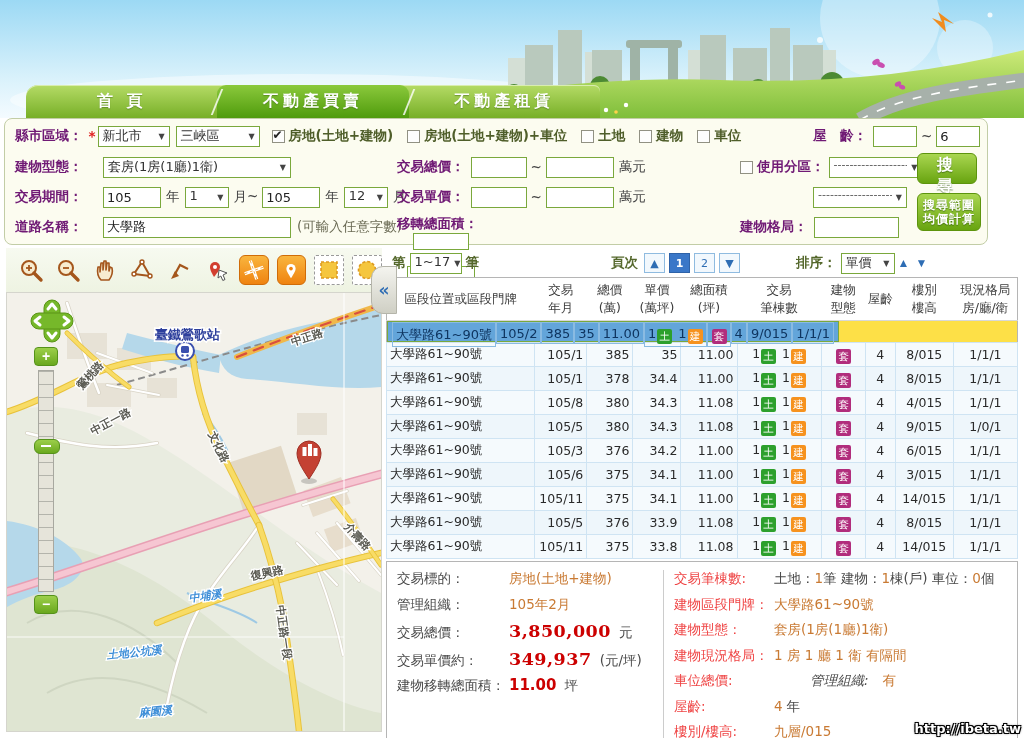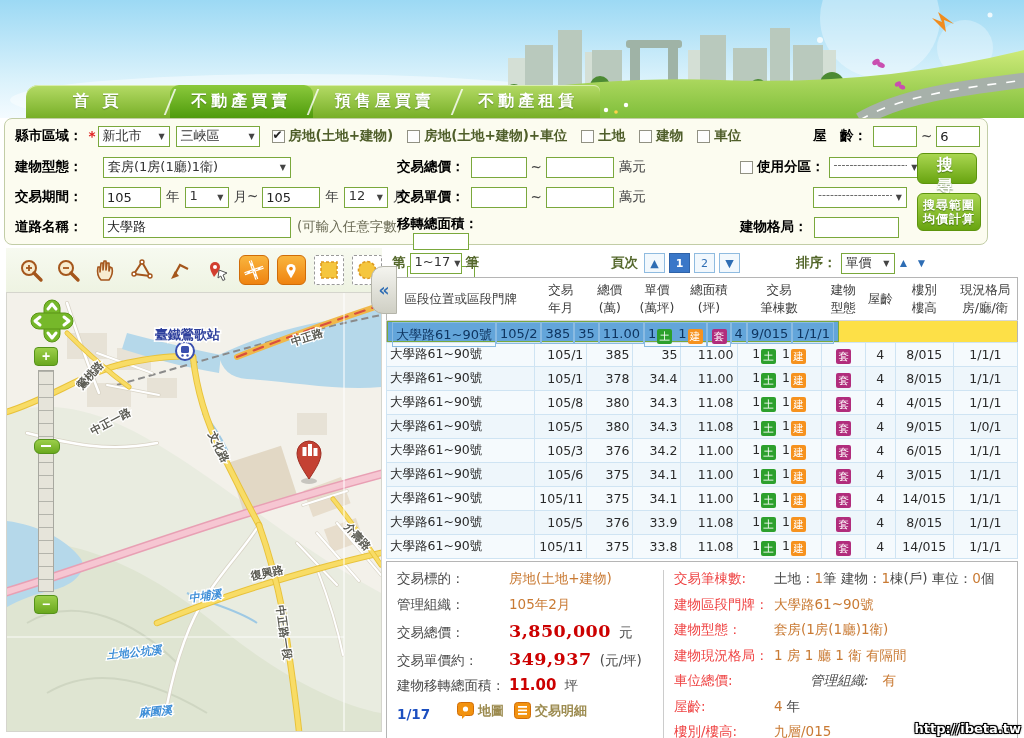--- a/index.html
+++ b/index.html
@@ -18,21 +18,21 @@
     background:linear-gradient(#b5db66,#77af27);border-radius:12px 6px 0 0;box-shadow:inset 0 1px 0 #d9edb0;}
   .tab{position:relative;flex:1;display:flex;align-items:center;justify-content:center;
     color:#fff;font-size:16px;font-weight:bold;letter-spacing:4px;cursor:pointer;text-shadow:0 1px 1px rgba(60,100,20,.5);}
   .tab+.tab::before{content:"";position:absolute;left:-1px;top:4px;bottom:3px;width:2px;background:rgba(255,255,255,.8);transform:skewX(-22deg);}
   .tab.active{background:linear-gradient(#8bc93c,#4f9b0c);border-radius:9px 9px 0 0;}
 
   
   .fp{position:absolute;top:118px;left:4px;width:984px;height:127px;box-sizing:border-box;
       background:#fcfcf0;border:1px solid #c2cda6;border-radius:8px;font-size:13.5px;}
   .frow{position:absolute;display:flex;align-items:center;white-space:nowrap;height:24px;}
-  .flbl{color:#000000;font-weight:bold;margin-right:6px;}
+  .flbl{color:#701a75;font-weight:bold;margin-right:6px;}
   .req{color:#e02020;font-weight:bold;margin-right:2px;}
   .hint{color:#6b6b55;margin-left:6px;}
   .sel{display:inline-flex;justify-content:space-between;align-items:flex-start;box-sizing:border-box;
        border:1px solid #7aa83c;background:#fff;height:21px;padding:0 4px;font-size:13px;color:#333;cursor:pointer;}
   .sel .ar::after{content:"▼";font-size:8px;color:#444;margin-left:4px;}
   .dashed{color:#555;font-size:11px;overflow:hidden;}
   .tin{box-sizing:border-box;height:21px;border:1px solid #7aa83c;background:#fff;font-size:13px;padding:0 3px;
        font-family:"DejaVu Sans","Liberation Sans",sans-serif;color:#222;}
   .w44{width:44px}.w56{width:56px}.w58{width:58px}.w68{width:68px}.w85{width:85px}.w188{width:188px}
   .s44{width:44px}.s52{width:52px}.s54{width:54px}.s72{width:72px}.s84{width:84px}.s94{width:94px}.s188{width:188px}
@@ -199,21 +199,20 @@
           <ellipse cx="881" cy="65" rx="4" ry="2.6" transform="rotate(25 881 65)"></ellipse>
           <ellipse cx="898" cy="84" rx="3.4" ry="2.2" transform="rotate(-30 898 84)"></ellipse>
           <ellipse cx="902" cy="87" rx="3.4" ry="2.2" transform="rotate(25 902 87)"></ellipse>
         </g>
         <path d="M938,12 l4,10 -10,-4 14,14 -2,-12 10,4 z" fill="#f08c1e"></path>
       </g>
     </svg>
     <nav class="tabs">
       <div class="tab">首 頁</div>
       <div class="tab active">不動產買賣</div>
-      <div class="tab">預售屋買賣</div>
       <div class="tab">不動產租賃</div>
     </nav>
   </div>
 
   <div class="fp">
     <div class="frow" style="left:10px;top:5px;">
       <span class="flbl">縣市區域：</span>
       <span class="req">*</span>
       <div class="sel s72">
           <span>新北市</span>
@@ -715,40 +714,20 @@
         <div class="drow">
             <span class="dlbl">交易單價約：</span>
             <span class="r big">349,937</span>
             <span class="dunit">(元/坪)</span>
           </div>
         <div class="drow">
             <span class="dlbl">建物移轉總面積：</span>
             <span class="r" style="font-size:15px">11.00</span>
             <span class="dunit">坪</span>
           </div>
-        <div class="drow" style="margin-top:4px">
-          <span class="pager">1/17</span>
-          <button class="obtn">
-            <svg width="17" height="17" viewBox="0 0 17 17">
-                <rect x="0.5" y="0.5" width="16" height="13" rx="3" fill="#f2920f" stroke="#d06c08"></rect>
-                <polygon points="5,13 5,17 9,13" fill="#f2920f"></polygon>
-                <circle cx="8.5" cy="7" r="2.6" fill="#fff"></circle>
-              </svg>
-            <span>地圖</span>
-          </button>
-          <button class="obtn">
-            <svg width="17" height="17" viewBox="0 0 17 17">
-                <rect x="0.5" y="0.5" width="16" height="16" rx="3" fill="#f2920f" stroke="#d06c08"></rect>
-                <rect x="4" y="4" width="9" height="1.8" fill="#fff"></rect>
-                <rect x="4" y="7.5" width="9" height="1.8" fill="#fff"></rect>
-                <rect x="4" y="11" width="9" height="1.8" fill="#fff"></rect>
-              </svg>
-            <span>交易明細</span>
-          </button>
-        </div>
       </div>
       <div class="dcol dright">
         <div class="drow">
           <span class="dlbl2">交易筆棟數:</span>
           <span>
             <span class="dk">土地：</span><span class="o">1</span><span class="dk">筆</span>
             <span class="dk">建物：</span><span class="o">1</span><span class="dk">棟(戶)</span>
             <span class="dk">車位：</span><span class="o">0</span><span class="dk">個</span>
           </span>
         </div>

